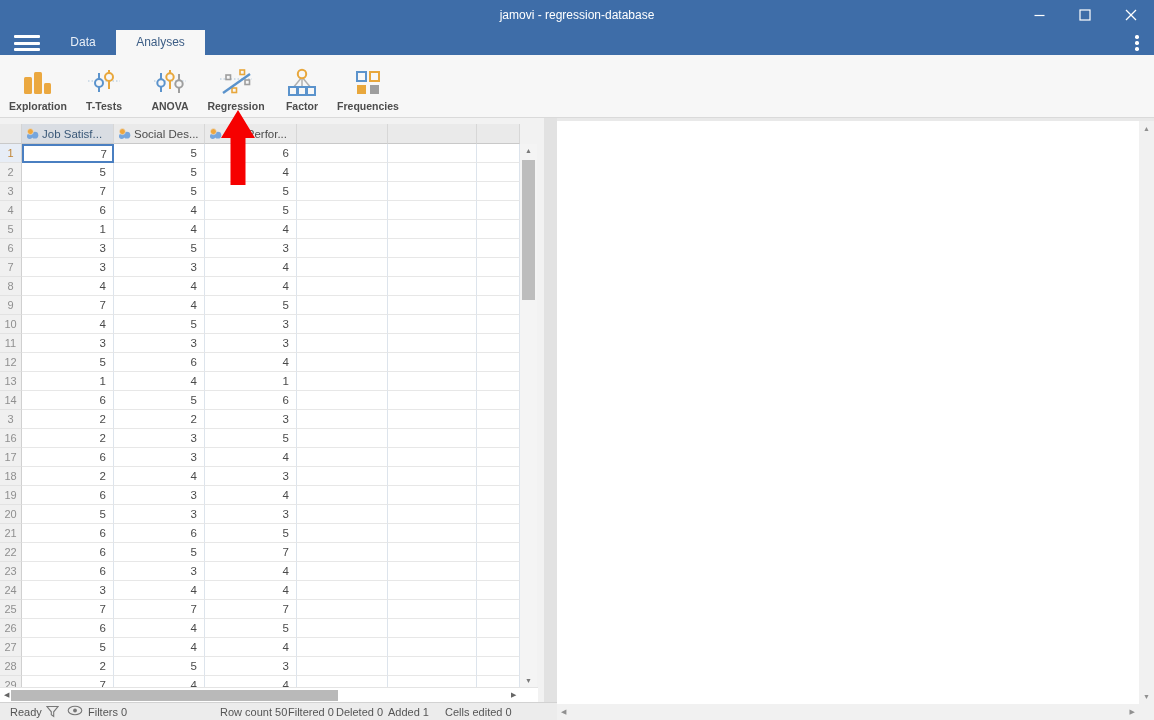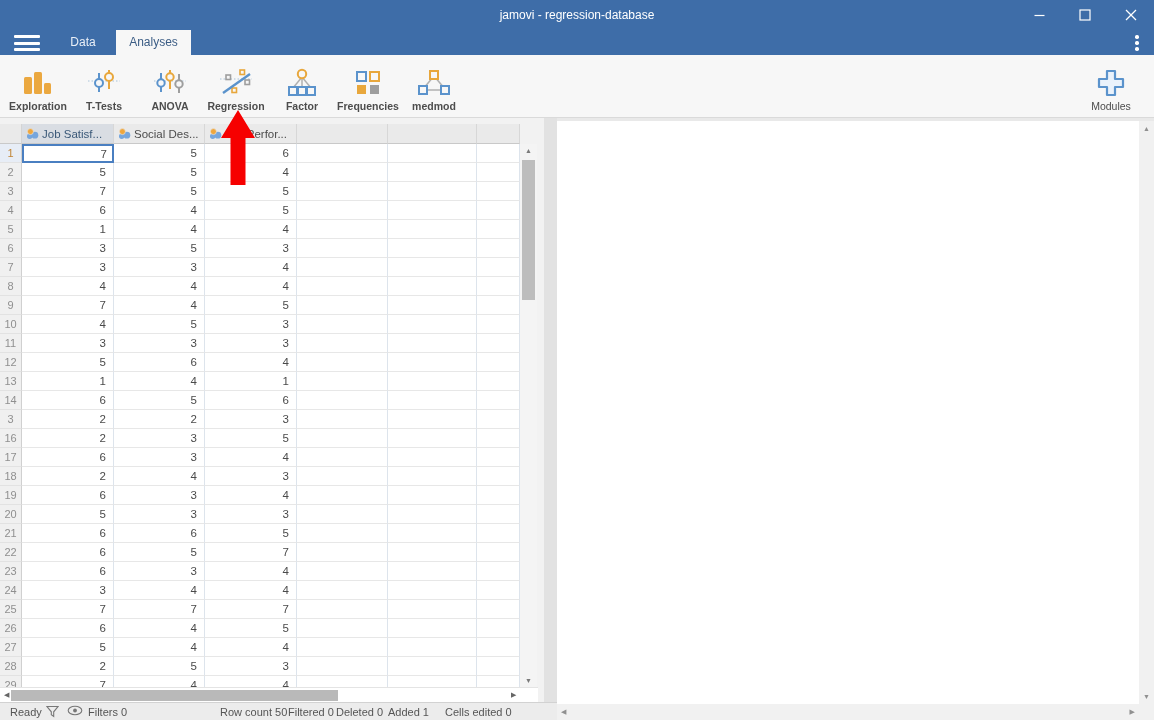--- a/index.html
+++ b/index.html
@@ -15,21 +15,21 @@
     text-align:center; color:#ffffff; font-size:12px; }
   .win-controls { position:absolute; right:0; top:0; height:30px; display:flex; }
   .win-btn { width:46px; height:30px; display:flex; align-items:center; justify-content:center; }
   
   .tabbar { position:absolute; left:0; top:30px; width:1154px; height:25px; background:#3e6da8; }
   .hamburger { position:absolute; left:14px; top:5px; width:26px; height:16px; display:flex;
     flex-direction:column; justify-content:space-between; cursor:pointer; }
   .hamburger span { display:block; height:3px; background:#ffffff; border-radius:1px; }
   .tab { position:absolute; top:0; height:25px; line-height:25px; text-align:center; font-size:12px; }
   .tab-data { left:58px; width:50px; color:#e9eff7; }
-  .tab-analyses { left:116px; width:75px; background:#f7f7f7; color:#3c5d85; }
+  .tab-analyses { left:116px; width:89px; background:#f7f7f7; color:#3c5d85; }
   .dots-menu { position:absolute; right:8px; top:4px; width:18px; height:18px; display:flex;
     flex-direction:column; align-items:center; justify-content:center; gap:2.5px; }
   .dots-menu i { width:3.4px; height:3.4px; border-radius:50%; background:#ffffff; }
   
   .ribbon { position:absolute; left:0; top:55px; width:1154px; height:63px;
     background:#f7f7f7; border-bottom:1px solid #dadada; }
   .ribbon-left { position:absolute; left:5px; top:2px; display:flex;font-weight:bold; }
   .ribbon-btn { width:66px; height:58px; display:flex; flex-direction:column;
     align-items:center; justify-content:flex-end; cursor:pointer; }
   .ribbon-btn .ricon { height:34px; display:flex; align-items:center; justify-content:center; }
@@ -200,44 +200,23 @@
         <svg width="34" height="30" viewBox="0 0 34 30">
             <rect x="6" y="4" width="9" height="9" fill="#f7f7f7" stroke="#5b93cc" stroke-width="2"></rect>
             <rect x="19" y="4" width="9" height="9" fill="#f7f7f7" stroke="#E8A73C" stroke-width="2"></rect>
             <rect x="6" y="17" width="9" height="9" fill="#E8A73C"></rect>
             <rect x="19" y="17" width="9" height="9" fill="#9e9e9e"></rect>
           </svg>
       </span>
       <span class="rlbl">Frequencies</span>
     </div>
 
-    <div class="ribbon-btn">
-      <span class="ricon">
-        <svg width="34" height="30" viewBox="0 0 34 30">
-            <line x1="17" y1="8" x2="6" y2="21" stroke="#b0b0b0" stroke-width="1.5"></line>
-            <line x1="17" y1="8" x2="28" y2="21" stroke="#b0b0b0" stroke-width="1.5"></line>
-            <line x1="6" y1="22" x2="28" y2="22" stroke="#b0b0b0" stroke-width="1.5"></line>
-            <rect x="13" y="3" width="8" height="8" fill="#f7f7f7" stroke="#E8A73C" stroke-width="2"></rect>
-            <rect x="2" y="18" width="8" height="8" fill="#f7f7f7" stroke="#5b93cc" stroke-width="2"></rect>
-            <rect x="24" y="18" width="8" height="8" fill="#f7f7f7" stroke="#5b93cc" stroke-width="2"></rect>
-          </svg>
-      </span>
-      <span class="rlbl">medmod</span>
-    </div>
-
-  </div>
-
-  <div class="ribbon-btn modules-btn">
-    <span class="ricon">
-      <svg width="30" height="30" viewBox="0 0 30 30">
-          <path d="M11 3 h8 v8 h8 v8 h-8 v8 h-8 v-8 h-8 v-8 h8 z" fill="#eaf2fb" stroke="#5b93cc" stroke-width="2.2" stroke-linejoin="round"></path>
-        </svg>
-    </span>
-    <span class="rlbl">Modules</span>
-  </div>
+
+  </div>
+
 </div>
 
 <div class="spreadsheet-pane">
   <div class="grid">
     <div class="sg-header-row">
         <div class="sg-corner"></div>
         <div class="sg-hcell sel" style="width: 92px;">
           <span class="var-icon">
             <svg width="13" height="12" viewBox="0 0 13 12">
               <circle cx="3.7" cy="8.3" r="2.7" fill="#76A6DD"></circle>

